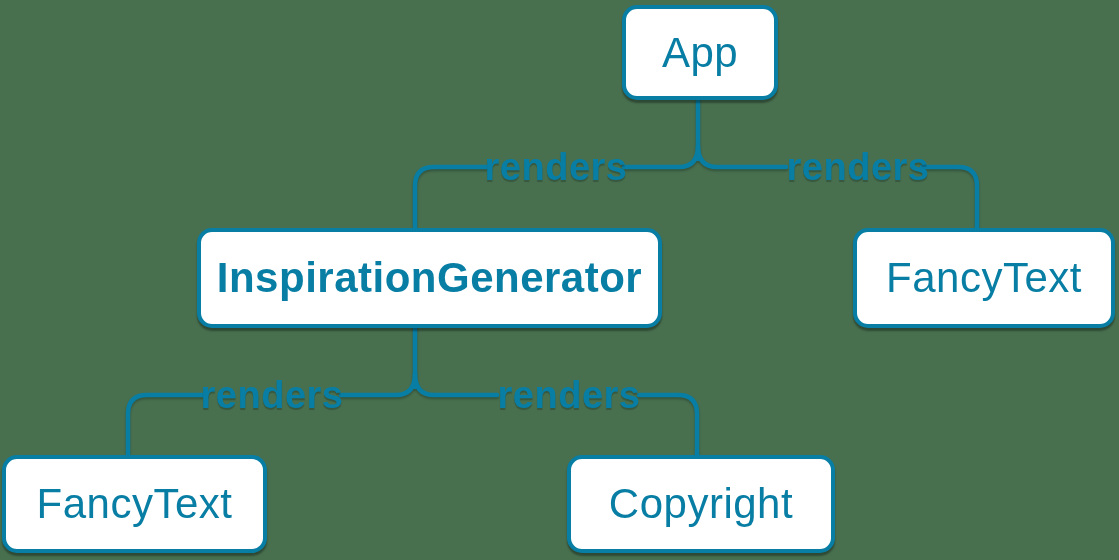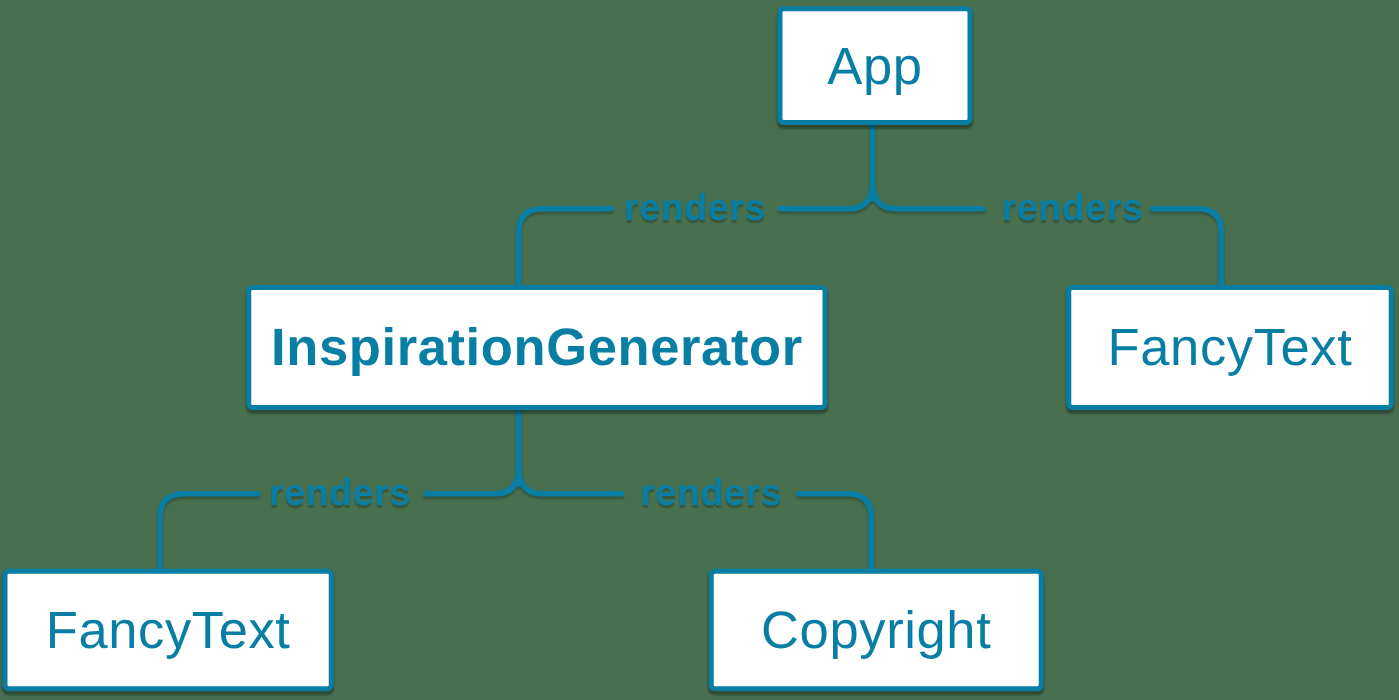--- a/index.html
+++ b/index.html
@@ -25,40 +25,40 @@
     fill: none;
     stroke: #087ea4;
     stroke-width: 4.5;
     stroke-linecap: round;
   }
   .node {
     position: absolute;
     box-sizing: border-box;
     background: #ffffff;
     border: 4px solid #087ea4;
-    border-radius: 5px;
+    border-radius: 15px;
     box-shadow: 0 3px 2px rgba(0, 0, 0, 0.35);
     display: flex;
     align-items: center;
     justify-content: center;
     color: #087ea4;
     font-size: 42px;
     font-weight: 500;
     letter-spacing: 0.5px;
   }
   .node-app           { left: 622px; top: 5px;   width: 156px; height: 95px;  }
   .node-inspiration   { left: 197px; top: 228px; width: 465px; height: 100px; font-weight: bold; }
   .node-fancy-top     { left: 853px; top: 228px; width: 262px; height: 100px; }
   .node-fancy-bottom  { left: 2px;   top: 455px; width: 265px; height: 98px;  }
   .node-copyright     { left: 567px; top: 455px; width: 268px; height: 98px;  }
   .edge-label {
     position: absolute;
     transform: translate(-50%, -50%);
     color: #087ea4;
-    font-size: 30px;
+    font-size: 38px;
     font-weight: 600;
     letter-spacing: 0.5px;
     white-space: nowrap;
     text-shadow: 0 2px 1px rgba(0, 0, 0, 0.22);
   }
   .edge-label-1 { left: 556px; top: 167px; }
   .edge-label-2 { left: 858px; top: 167px; }
   .edge-label-3 { left: 272px; top: 395px; }
   .edge-label-4 { left: 569px; top: 395px; }
 </style>

